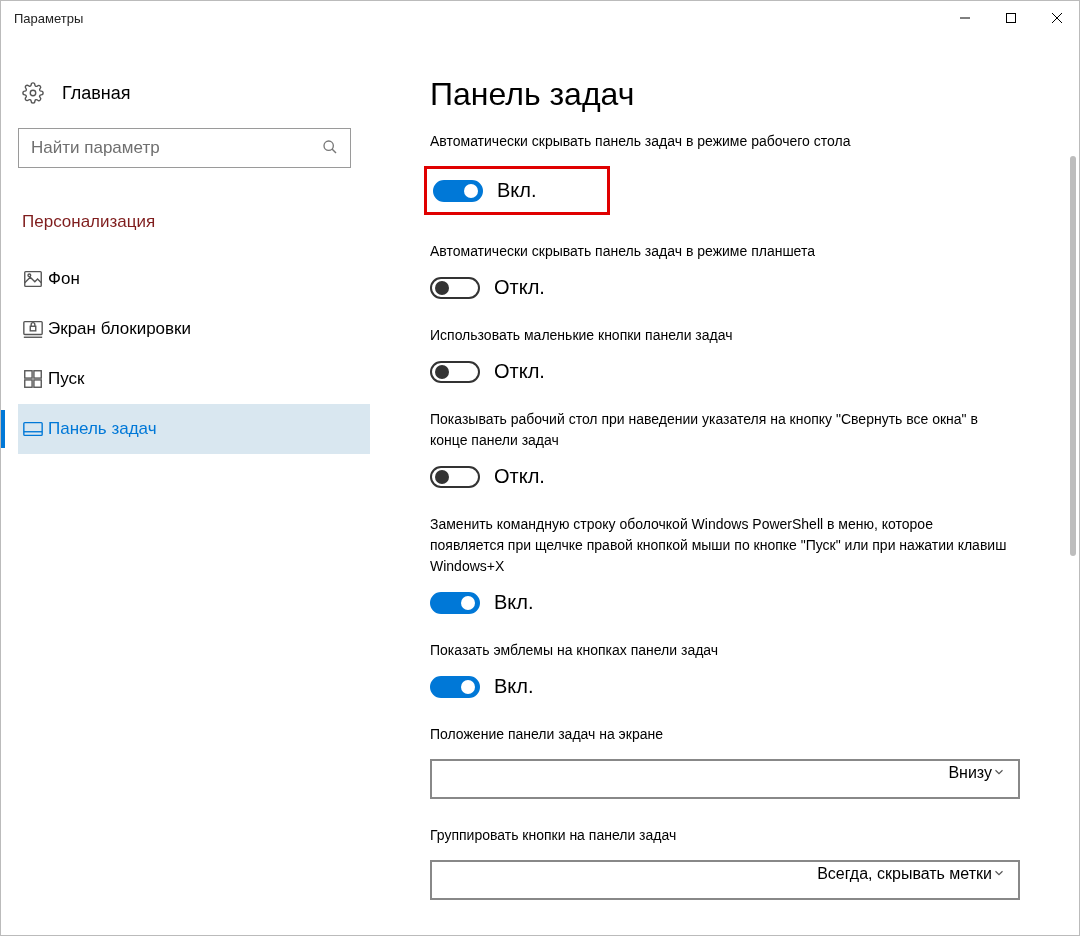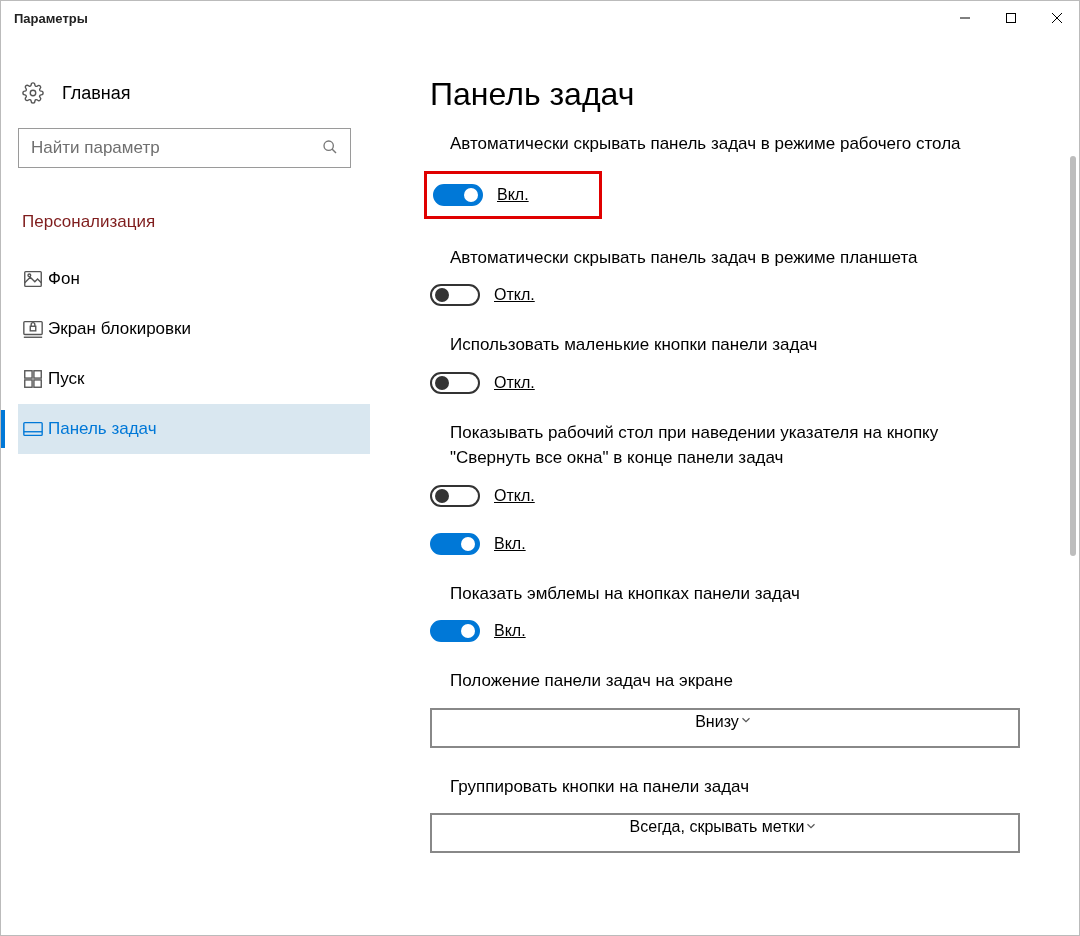--- a/index.html
+++ b/index.html
@@ -13,21 +13,20 @@
     overflow: hidden;
     position: relative;
   }
   
   .titlebar {
     display: flex;
     align-items: center;
     justify-content: space-between;
     height: 36px;
     padding-left: 14px;
-    font-weight: bold;
   }
   .titlebar-title { font-size: 13px; color: #222; }
   .win-controls { display: flex; }
   .win-btn {
     width: 46px; height: 36px;
     display: flex; align-items: center; justify-content: center;
     font-size: 12px; color: #000;
   }
   .win-btn svg { display:block; }
 
@@ -71,47 +70,47 @@
     content:""; position:absolute; left:-18px; top:6px; bottom:6px;
     width:5px; background:#0078d7;
   }
   .nav-icon { width:22px; height:22px; display:flex; align-items:center; justify-content:center; }
   .nav-icon svg { stroke:#555; }
   .nav-item.active .nav-icon svg { stroke:#0078d7; }
 
   
   h1 { font-weight:300; font-size:32px; margin-bottom:18px; }
   .setting-block { margin-bottom:26px; }
-  .setting-label { font-size:17px; line-height:1.5; margin-bottom:14px; max-width:580px;margin-left:20px; }
+  .setting-label { font-size:14px; line-height:1.5; margin-bottom:14px; max-width:580px; }
   .toggle-row { display:flex; align-items:center; gap:14px; }
   .highlighted {
     border:3px solid #e00000;
     padding:10px 70px 10px 6px;
     display:inline-flex;
     margin-left:-6px;
   }
   .toggle {
     width:50px; height:22px; border-radius:11px;
     position:relative;
     border:2px solid #333;
     background:#fff;
   }
   .toggle.on { background:#0078d7; border-color:#0078d7; }
   .toggle .knob {
     position:absolute; top:2px; left:3px;
     width:14px; height:14px; border-radius:50%;
     background:#333;
   }
   .toggle.on .knob { background:#fff; left:auto; right:3px; }
-  .toggle-text { font-size:16px;text-decoration:underline; }
+  .toggle-text { font-size:20px; }
 
   .select-box {
     width:590px; height:40px;
     border:2px solid #888;
-    display:flex; align-items:center; justify-content:center;
+    display:flex; align-items:center; justify-content:flex-end;
     padding:0 12px 12px 10px; font-size:16px;
     margin-top:14px;
   }
   .chevron { font-size:12px; color:#555; }
 
   
   .scrollbar-track {
     position:absolute; right:4px; top:120px; width:6px; height:400px;
     background:#bdbdbd; border-radius:3px;
   }
@@ -258,20 +257,21 @@
         <div class="setting-label">Показывать рабочий стол при наведении указателя на кнопку "Свернуть все окна" в конце панели задач</div>
         <div class="toggle-row">
           <div class="toggle">
               <div class="knob"></div>
             </div>
           <span class="toggle-text">Откл.</span>
         </div>
       </div>
 
       <div class="setting-block">
+        <div class="setting-label">Заменить командную строку оболочкой Windows PowerShell в меню, которое появляется при щелчке правой кнопкой мыши по кнопке "Пуск" или при нажатии клавиш Windows+X</div>
         <div class="toggle-row">
           <div class="toggle on">
               <div class="knob"></div>
             </div>
           <span class="toggle-text">Вкл.</span>
         </div>
       </div>
 
       <div class="setting-block">
         <div class="setting-label">Показать эмблемы на кнопках панели задач</div>

